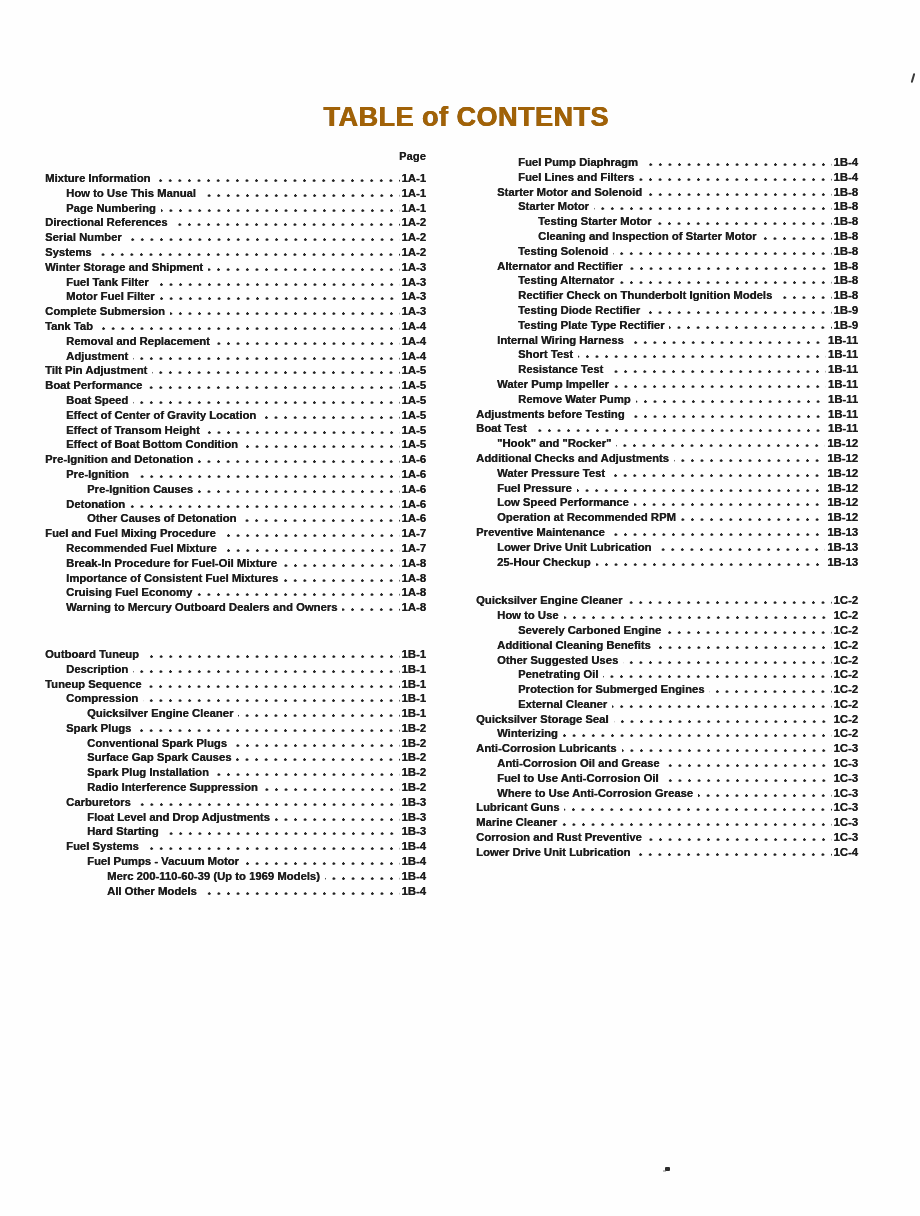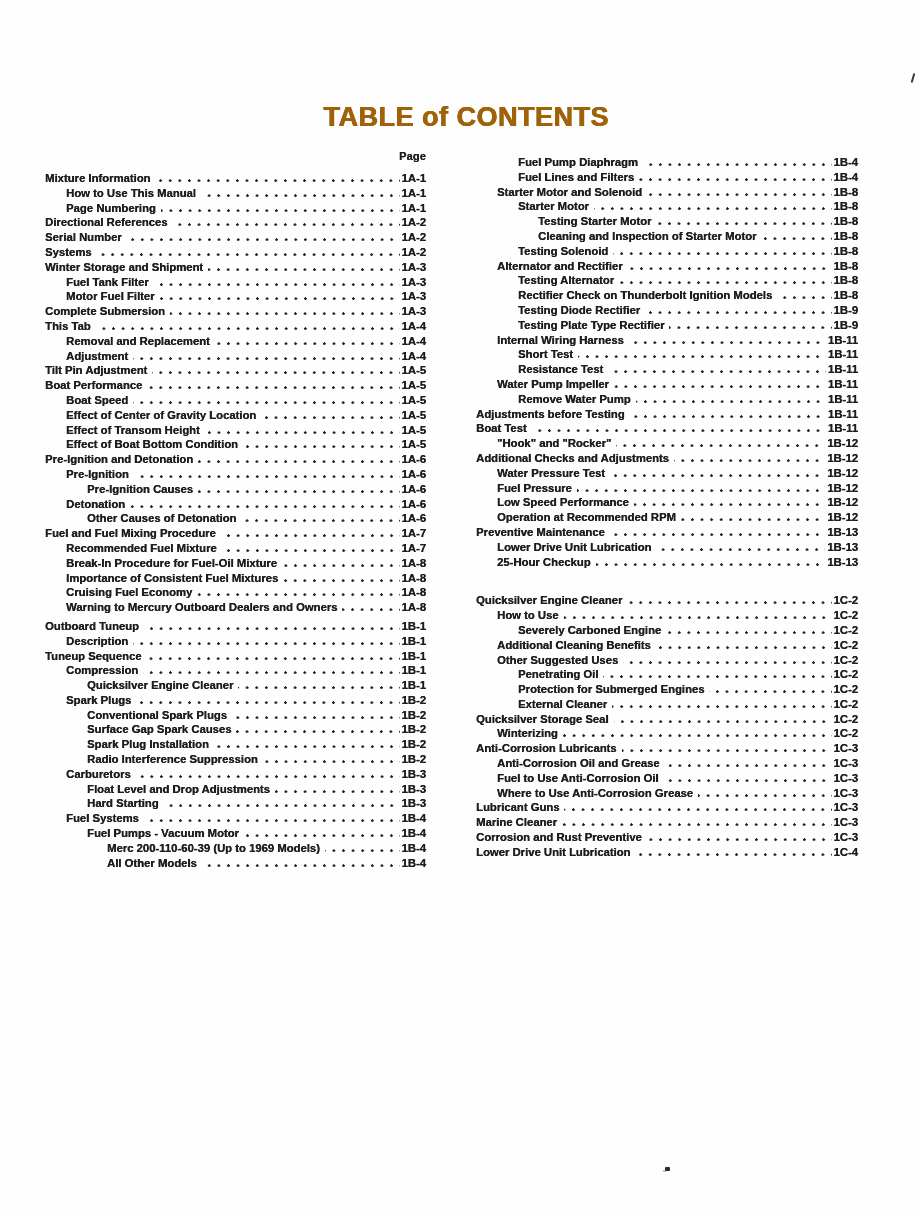--- a/index.html
+++ b/index.html
@@ -21,21 +21,21 @@
     position:absolute;font-size:11.3px;font-weight:bold;color:#1e1e1e;
     text-shadow:0.3px 0 0 currentColor;
   }
   .col-left{left:45px;top:149px;width:381px;}
   .col-right{left:476px;top:155px;width:382px;}
   .page-col-header{
     text-align:right;height:15px;line-height:15px;margin-bottom:7px;
     font-size:11px;letter-spacing:0.2px;
   }
   .toc-block{display:block;}
-  .toc-block + .toc-block{margin-top:4px;}
+  .toc-block + .toc-block{margin-top:32px;}
   .col-right .toc-block + .toc-block{margin-top:24px;}
   .toc-row{
     display:flex;align-items:baseline;height:14.8px;line-height:14.8px;
     white-space:nowrap;
   }
   .toc-label{flex:0 0 auto;padding-right:5px;}
   .toc-page{flex:0 0 auto;padding-left:1px;}
   .toc-leader{
     flex:1 1 auto;min-width:10px;height:3px;align-self:baseline;
     margin:0 1px 0 0;
@@ -116,21 +116,21 @@
           <span class="toc-label">Motor Fuel Filter</span>
           <span class="toc-leader"></span>
           <span class="toc-page">1A-3</span>
         </div>
         <div class="toc-row lvl0">
           <span class="toc-label">Complete Submersion</span>
           <span class="toc-leader"></span>
           <span class="toc-page">1A-3</span>
         </div>
         <div class="toc-row lvl0">
-          <span class="toc-label">This Tab</span>
+          <span class="toc-label">Tank Tab</span>
           <span class="toc-leader"></span>
           <span class="toc-page">1A-4</span>
         </div>
         <div class="toc-row lvl1">
           <span class="toc-label">Removal and Replacement</span>
           <span class="toc-leader"></span>
           <span class="toc-page">1A-4</span>
         </div>
         <div class="toc-row lvl1">
           <span class="toc-label">Adjustment</span>

